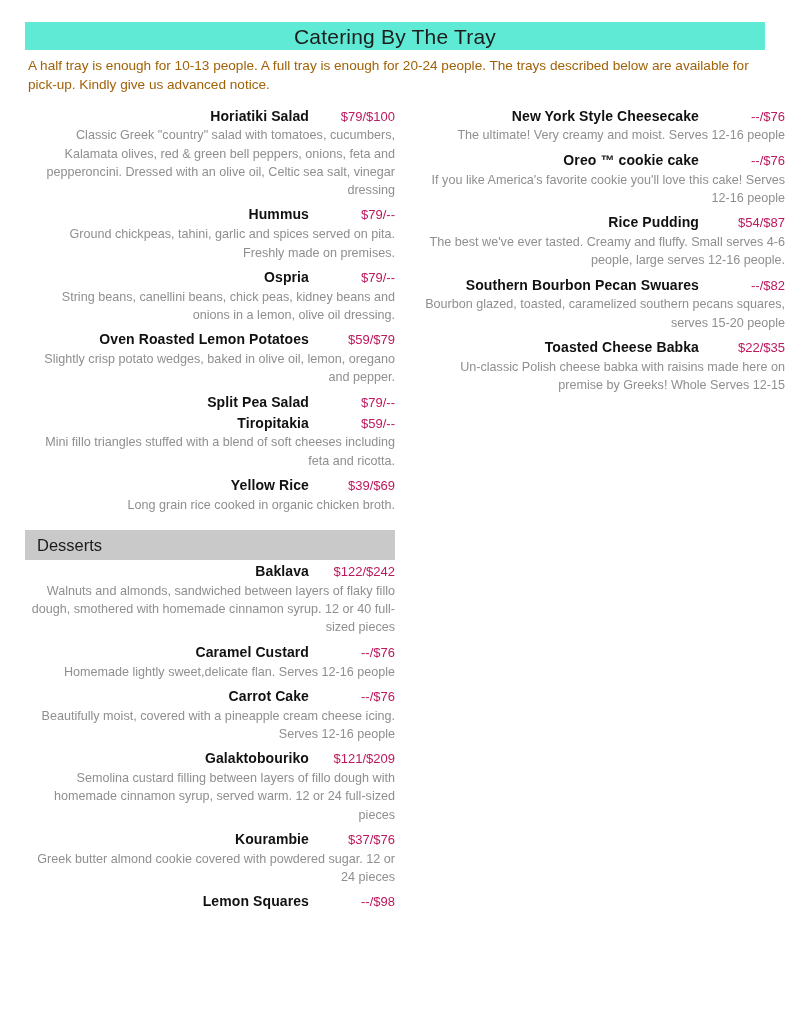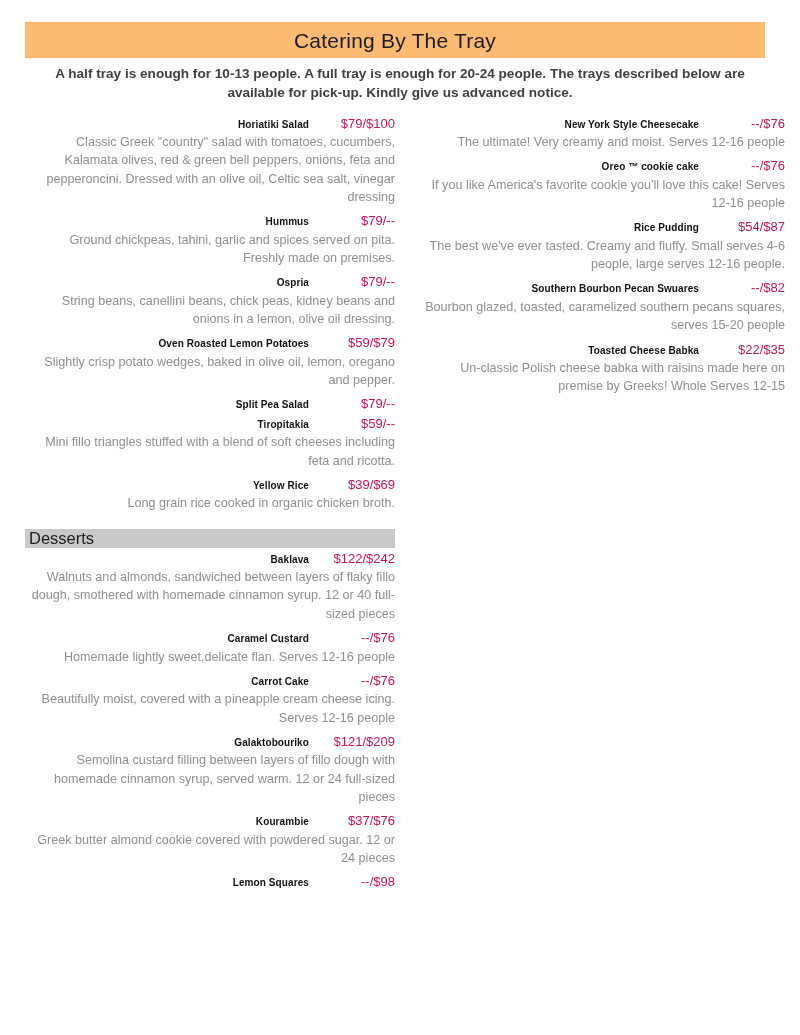--- a/index.html
+++ b/index.html
@@ -20,82 +20,82 @@
   .page {
     width: 800px;
     height: 1035px;
     padding: 0;
     position: relative;
   }
 
   
   .banner {
     margin: 22px 35px 0 25px;
-    background: #fdba74;
-    height: 36px;
+    background: #5eead4;
+    height: 28px;
     display: flex;
     align-items: center;
     justify-content: center;
   }
   .banner-title {
     font-size: 21px;
     font-weight: 400;
     color: #1c1c1c;
     letter-spacing: 0.2px;
     line-height: 1;
   }
 
   .intro {
     margin: 6px 28px 0 28px;
-    text-align: center;
+    text-align: left;
     font-size: 13.6px;
     line-height: 1.42;
-    color: #404040;
-    font-weight: 700;
+    color: #a16207;
+    font-weight: 400;
   }
 
   
   .columns {
     display: flex;
     margin-top: 10px;
     align-items: flex-start;
   }
   .col {
     width: 400px;
     padding: 0;
   }
   .col-left  { padding-left: 25px; padding-right: 5px; }
   .col-right { padding-left: 15px; padding-right: 15px; }
 
   
   .section-bar {
     background: #c9c9c9;
-    height: 19px;
+    height: 30px;
     display: flex;
     align-items: center;
     margin: 16px 0 0 0;
-    padding-left: 4px;
+    padding-left: 12px;
   }
   .section-bar-title {
     font-size: 16.5px;
     font-weight: 400;
     color: #1c1c1c;
     line-height: 1;
   }
 
   
   .item { margin-top: 2px; }
   .item-head {
     display: flex;
     align-items: baseline;
     justify-content: flex-end;
     line-height: 1.35;
   }
   .item-name {
-    font-size: 10px;
+    font-size: 14px;
     font-weight: bold;
     color: #111111;
     text-align: right;
     letter-spacing: 0.1px;
   }
   .item-price {
     font-size: 13px;
     color: #be185d;
     font-weight: 400;
     text-align: right;

